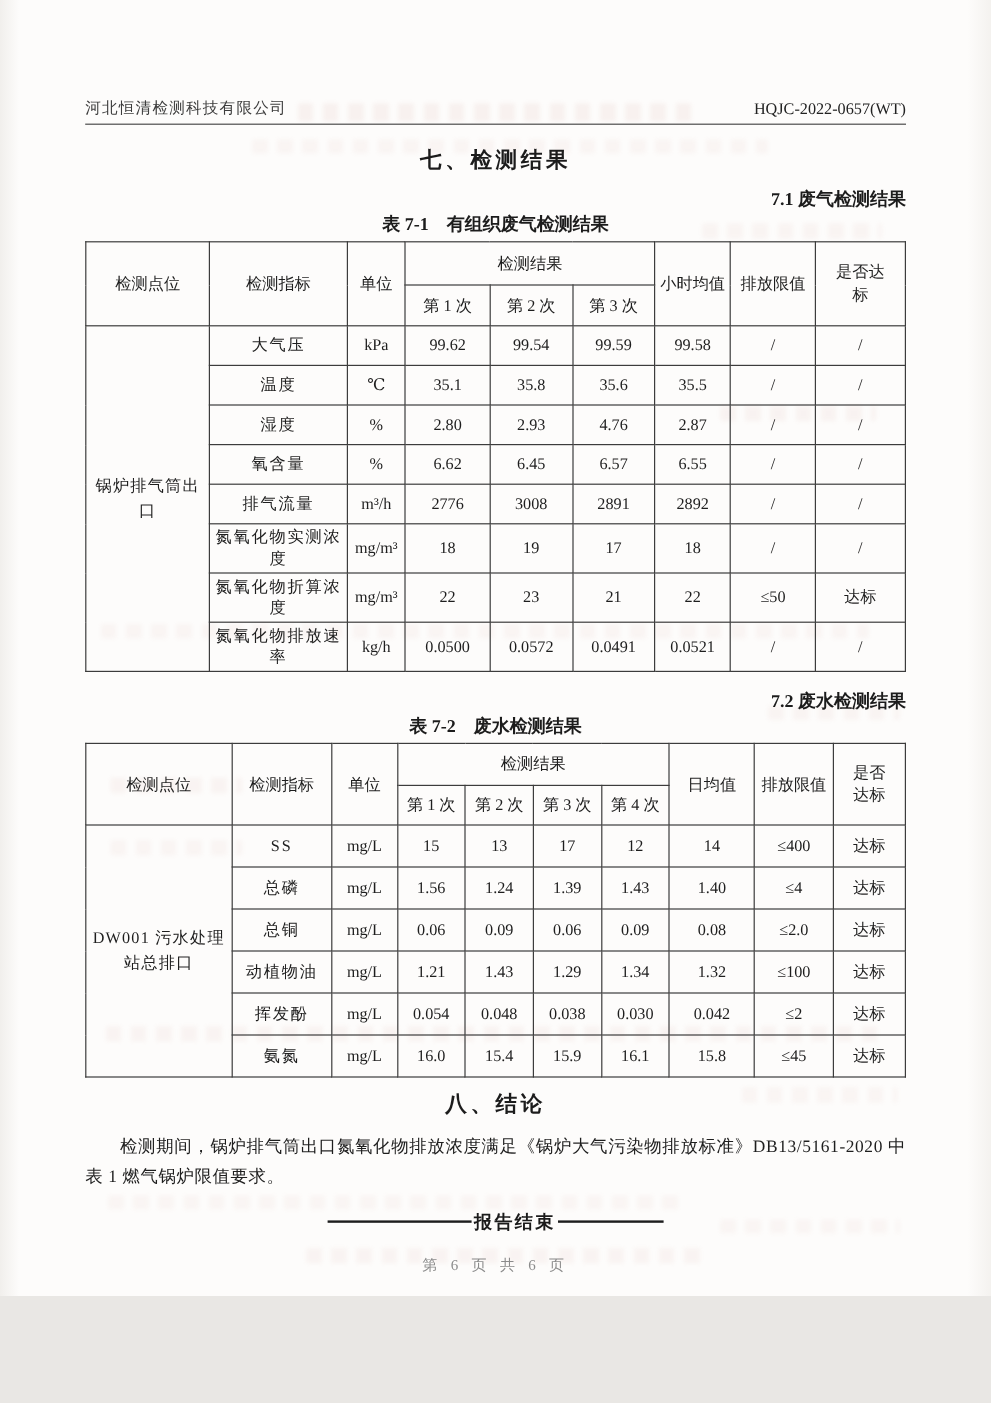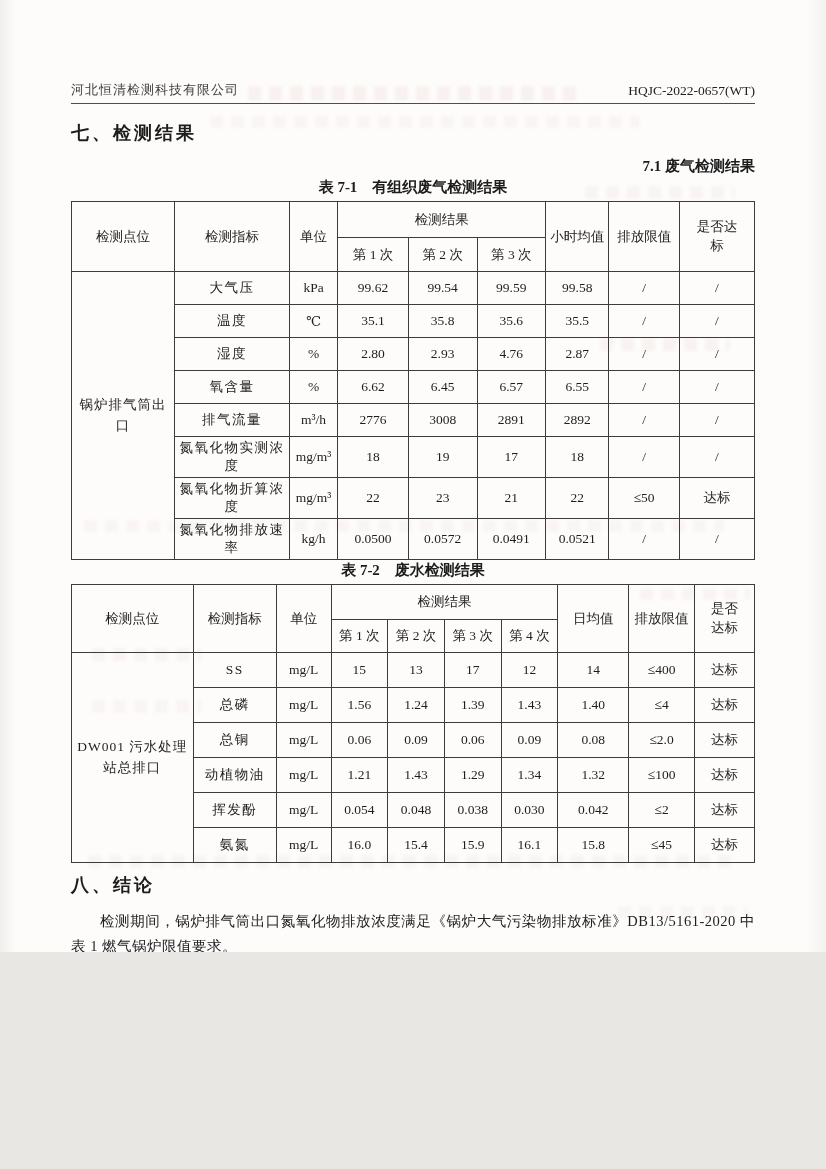--- a/index.html
+++ b/index.html
@@ -5,41 +5,41 @@
   * { box-sizing: border-box; margin: 0; padding: 0; }
   html, body { width: 826px; }
   body {
     font-family: "Liberation Serif", "DejaVu Serif", serif;
     color: #222;
     background: #e9e7e4;
   }
   .page {
     position: relative;
     width: 826px;
-    height: 952px;
+    height: 1080px;
     overflow: hidden;
     background: linear-gradient(90deg, #f1efec 0px, #fdfcfb 16px, #fdfcfb 806px, #f4f2ef 826px);
   }
   .content {
     position: relative;
     padding: 50px 71px 0 71px;
     z-index: 2;
   }
   
   .doc-header {
     display: flex;
     justify-content: space-between;
     align-items: flex-end;
     border-bottom: 1.5px solid #4d4d4d;
     padding-bottom: 4px;
   }
   .company { font-size: 13px; color: #3d3d3d; letter-spacing: 1px; }
   .doc-number { font-size: 13.5px; color: #222; margin-top: 33px; }
   
-  .h-main { font-size: 18px; font-weight: bold; letter-spacing: 3px; margin: 17px 0 12px 0; color: #1c1c1c; }
+  .h-main { font-size: 18px; font-weight: bold; letter-spacing: 3px; margin: 17px 0 12px 0; color: #1c1c1c; text-align: center; }
   .h-sub { font-size: 15px; font-weight: bold; margin: 6px 0 2px 0; color: #1c1c1c; text-align: right; }
   .tbl-caption { text-align: center; font-size: 15px; font-weight: bold; margin: 1px 0 4px 0; color: #1c1c1c; }
   
   table { width: 100%; border-collapse: collapse; table-layout: fixed; border: 1.5px solid #333; }
   th, td {
     border: 1px solid #3c3c3c;
     text-align: center;
     vertical-align: middle;
     font-size: 13.5px;
     font-weight: normal;
@@ -235,20 +235,21 @@
               <td>0.0572</td>
               <td>0.0491</td>
               <td>0.0521</td>
               <td>/</td>
               <td>/</td>
             </tr>
           </tbody>
         </table>
       </div>
 
+    <div class="h-sub" style="margin-top:15px">7.2 废水检测结果</div>
     <div class="tbl-caption">表 7-2　废水检测结果</div>
     <div>
         <table class="t2">
           <colgroup>
             <col style="width: 17.8%;">
             <col style="width: 12.2%;">
             <col style="width: 8%;">
             <col style="width: 8.3%;">
             <col style="width: 8.3%;">
             <col style="width: 8.3%;">

